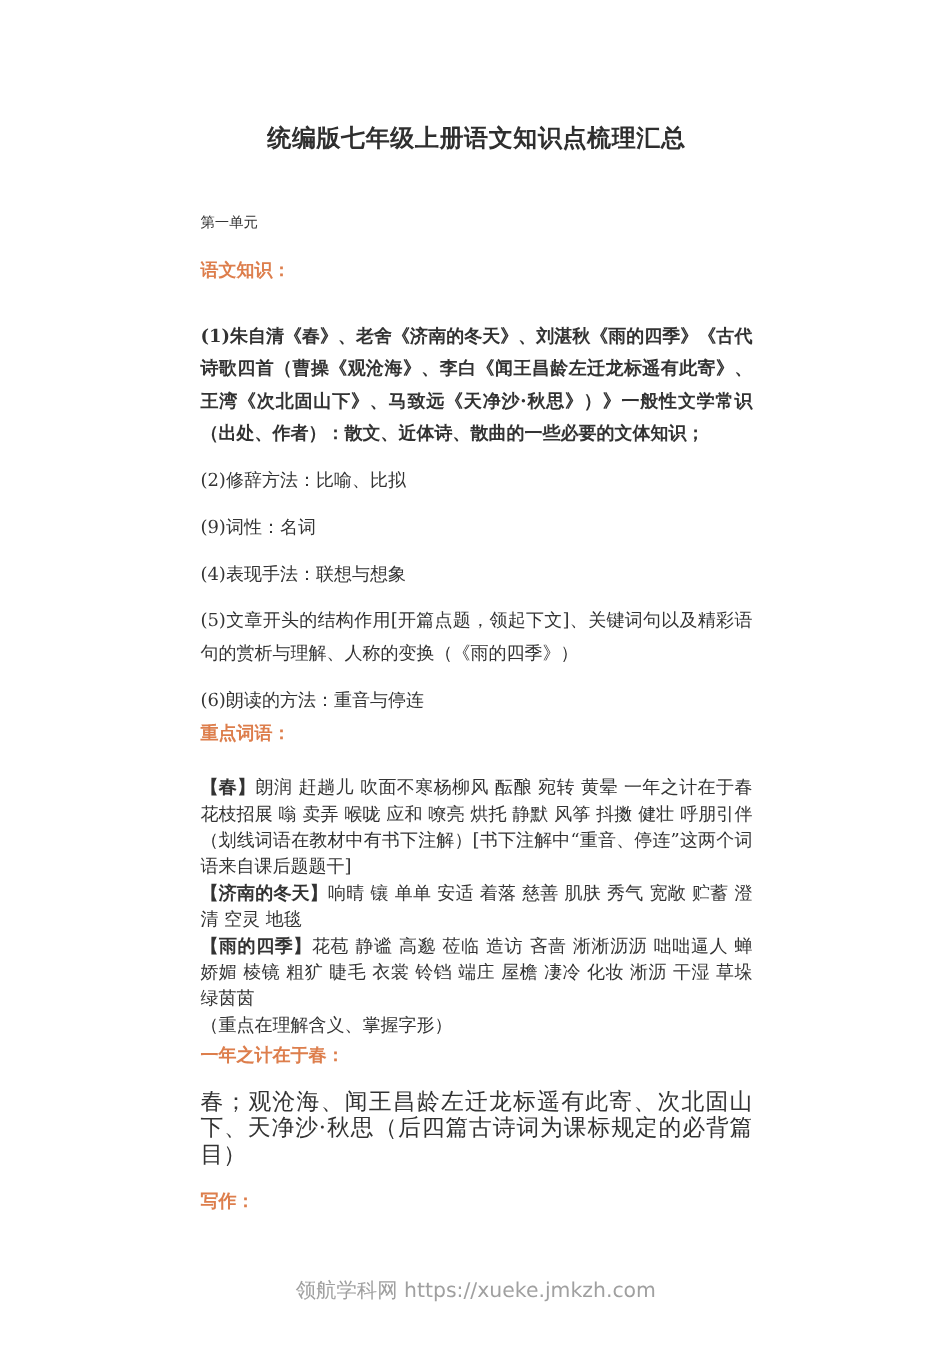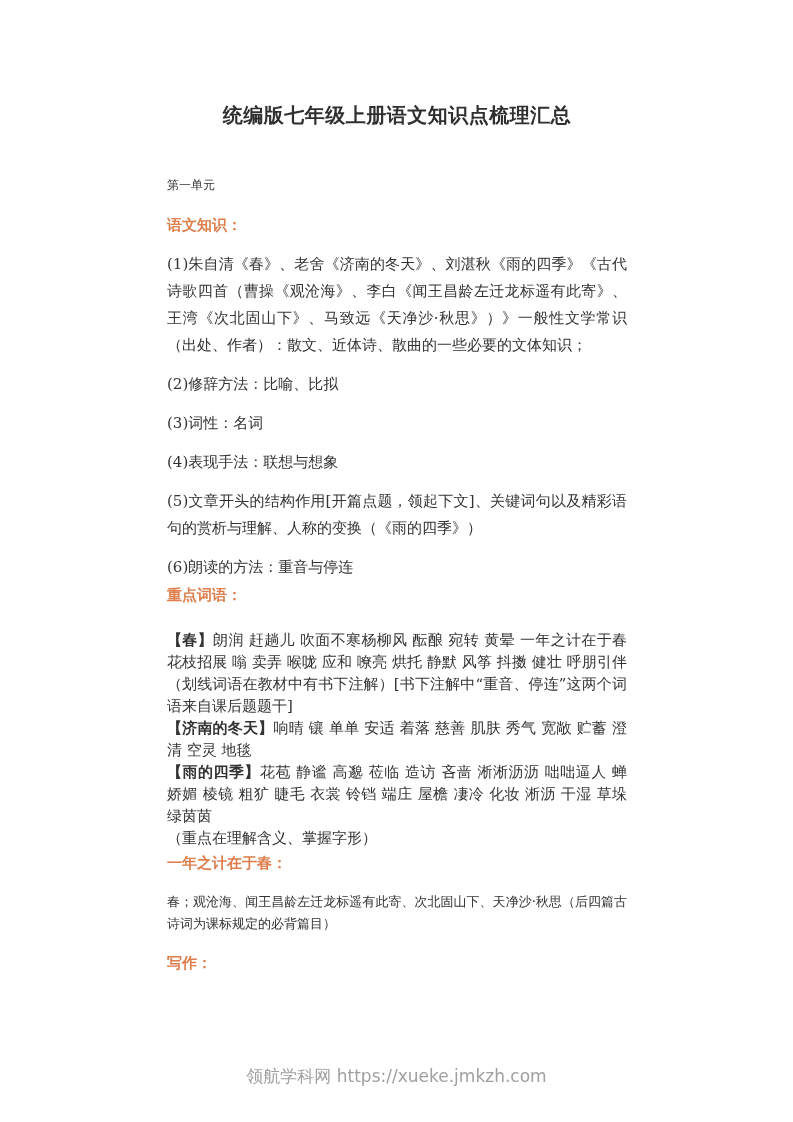--- a/index.html
+++ b/index.html
@@ -48,33 +48,33 @@
     line-height: 20px;
     font-weight: 700;
     color: var(--accent);
   }
   .k-item {
     margin: 12px 0 0;
     font-size: 15px;
     line-height: 27px;
     text-align: justify;
   }
-  .k-item.first { margin-top: 16px; }
+  .k-item.first { margin-top: 32px; font-weight: bold; }
   .accent-heading.tight { margin-top: 4px; }
   .word-block {
     margin-top: 24px;
     font-size: 15px;
     line-height: 22px;
     text-align: justify;
   }
   .word-entry, .word-note { margin: 0; }
   .word-entry strong { font-weight: 700; }
   .recite-para {
     margin: 18px 0 0;
-    font-size: 13px;
+    font-size: 19px;
     line-height: 22px;
     text-align: justify;
   }
   .accent-heading.writing { margin-top: 18px; }
   .page-footer {
     position: absolute;
     left: 0;
     right: 0;
     top: 1064px;
     text-align: center;
@@ -91,21 +91,21 @@
   <div class="content">
 
     <h1 class="doc-title">统编版七年级上册语文知识点梳理汇总</h1>
 
     <p class="unit-label">第一单元</p>
 
     <h2 class="accent-heading">语文知识：</h2>
 
     <p class="k-item first">(1)朱自清《春》、老舍《济南的冬天》、刘湛秋《雨的四季》《古代诗歌四首（曹操《观沧海》、李白《闻王昌龄左迁龙标遥有此寄》、王湾《次北固山下》、马致远《天净沙·秋思》）》一般性文学常识（出处、作者）：散文、近体诗、散曲的一些必要的文体知识；</p>
     <p class="k-item">(2)修辞方法：比喻、比拟</p>
-    <p class="k-item">(3)词性：名词</p>
+    <p class="k-item">(9)词性：名词</p>
     <p class="k-item">(4)表现手法：联想与想象</p>
     <p class="k-item">(5)文章开头的结构作用[开篇点题，领起下文]、关键词句以及精彩语句的赏析与理解、人称的变换（《雨的四季》）</p>
     <p class="k-item">(6)朗读的方法：重音与停连</p>
 
     <h2 class="accent-heading tight">重点词语：</h2>
 
     <div class="word-block">
       <p class="word-entry">
         <strong>【春】</strong><span>朗润 赶趟儿 吹面不寒杨柳风 酝酿 宛转 黄晕 一年之计在于春 花枝招展 嗡 卖弄 喉咙 应和 嘹亮 烘托 静默 风筝 抖擞 健壮 呼朋引伴（划线词语在教材中有书下注解）[书下注解中“重音、停连”这两个词语来自课后题题干]</span>
       </p>

